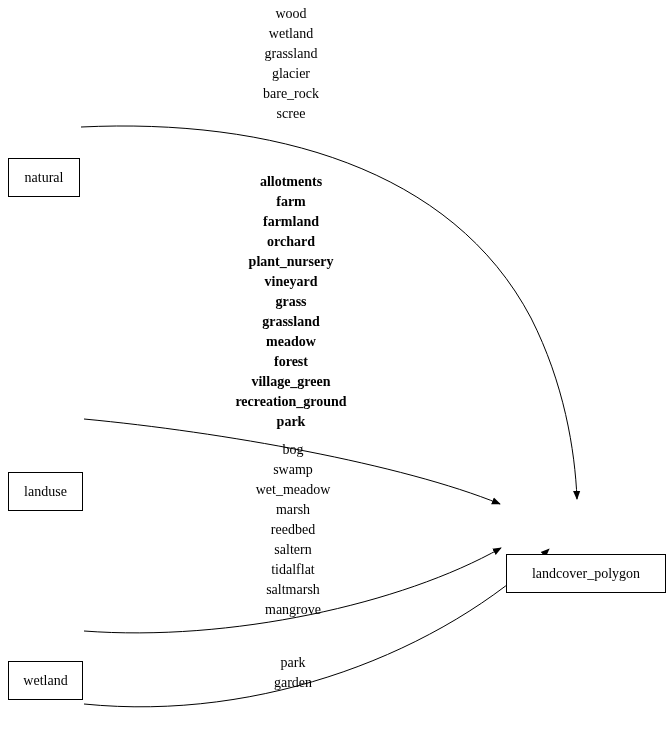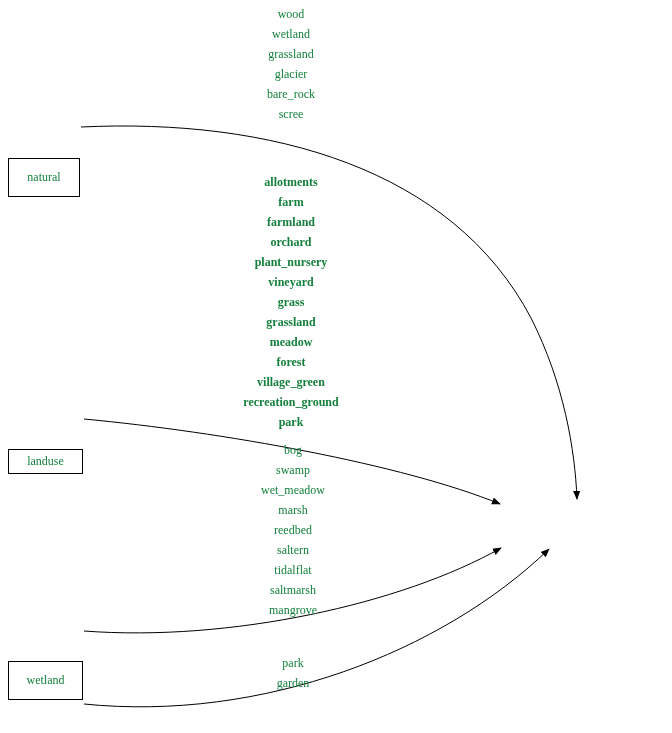--- a/index.html
+++ b/index.html
@@ -6,22 +6,22 @@
     margin: 0;
     padding: 0;
     background: #ffffff;
   }
   .canvas {
     position: relative;
     width: 672px;
     height: 733px;
     background: #ffffff;
     font-family: "Liberation Serif", "DejaVu Serif", serif;
-    font-size: 12px;
-    color: #15803d;
+    font-size: 14px;
+    color: #000000;
     overflow: hidden;
   }
   .edges-layer {
     position: absolute;
     left: 0;
     top: 0;
     width: 672px;
     height: 733px;
     z-index: 0;
     pointer-events: none;
@@ -40,21 +40,21 @@
   .edge-label {
     position: absolute;
     z-index: 1;
     text-align: center;
     white-space: pre-line;
     line-height: 20px;
     transform: translateX(-50%);
   }
   
   .node-natural            { left: 8px;   top: 110px; width: 72px;  height: 39px; }
-  .node-landuse            { left: 8px;   top: 401px; width: 75px;  height: 25px; }
+  .node-landuse            { left: 8px;   top: 424px; width: 75px;  height: 39px; }
   .node-wetland            { left: 8px;   top: 613px; width: 75px;  height: 39px; }
   .node-leisure            { left: 16px;   top: 686px; width: 74px;  height: 24px; font-family: Liberation Serif, serif; }
   .node-landcover-polygon  { left: 506px; top: 506px; width: 160px; height: 39px; }
   
   .label-natural { left: 291px; top: 4px; }
   .label-landuse { left: 291px; top: 172px; font-weight: bold; }
   .label-wetland { left: 293px; top: 440px; }
   .label-leisure { left: 293px; top: 653px; }
 </style>
 </head>
@@ -110,14 +110,17 @@
   </div>
   <div class="node node-landuse">
     <span>landuse</span>
   </div>
   <div class="node node-wetland">
     <span>wetland</span>
   </div>
   <div class="node node-leisure">
     <span>leisure</span>
   </div>
+  <div class="node node-landcover-polygon">
+    <span>landcover_polygon</span>
+  </div>
 
 </div>
 
 </body></html>

